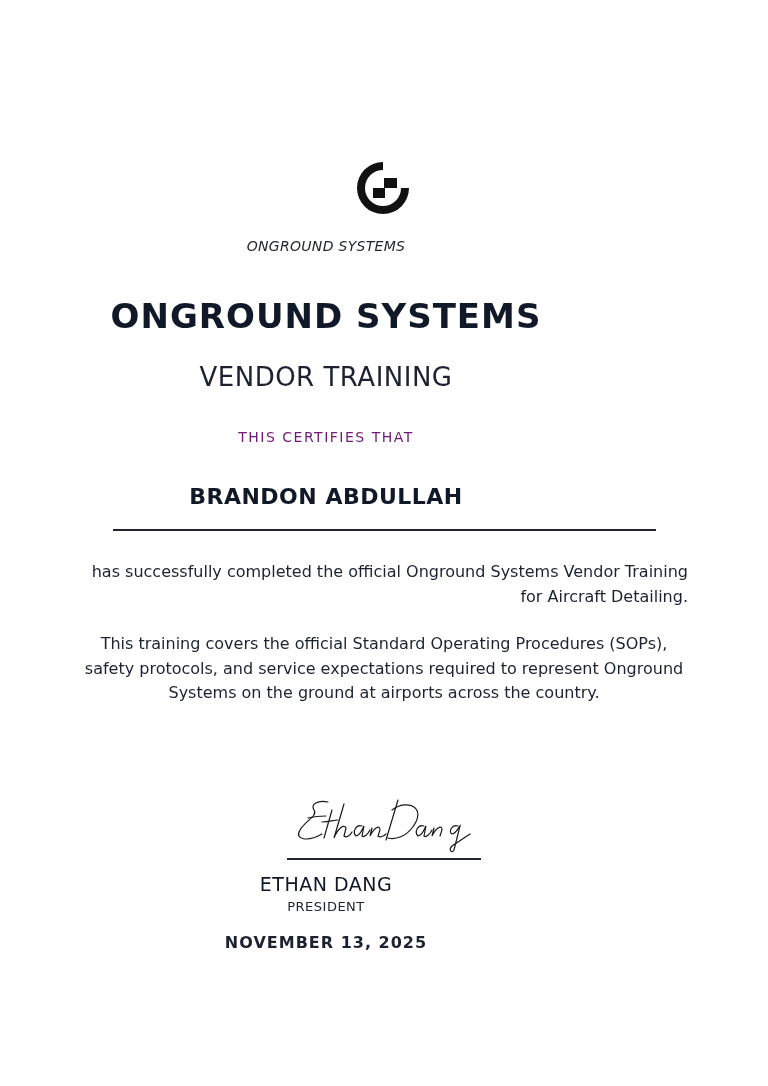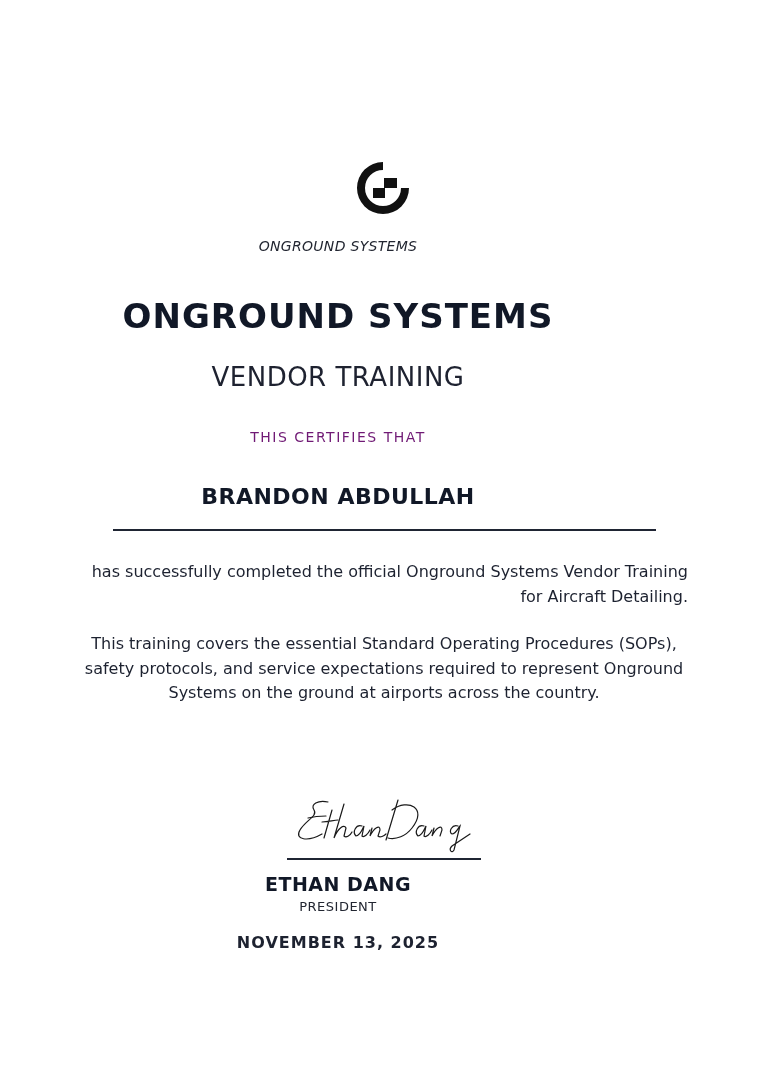--- a/index.html
+++ b/index.html
@@ -1,32 +1,32 @@
 <!DOCTYPE html>
 <html><head>
   <meta charset="utf-8">
   <style>
     html, body { margin: 0; padding: 0; background: #ffffff; }
     body { width: 768px; height: 1086px; position: relative; overflow: hidden;
            font-family: "DejaVu Sans", "Liberation Sans", sans-serif; color: #141a28; }
-    .abs { position: absolute; left: 12px; width: 652px; text-align: center; }
+    .abs { position: absolute; left: 0; width: 652px; text-align: center; }
     .logo { position: absolute; left: 351px; top: 156px; width: 64px; height: 64px; }
     .brand-small { top: 238px; font-size: 14px; font-style: italic; letter-spacing: 0.3px; color: #222631; }
     .title { top: 296px; font-size: 34px; font-weight: bold; letter-spacing: 1px; color: #111827; }
     .subtitle { top: 362px; font-size: 26px; letter-spacing: 0.5px; color: #1e2230; }
     .certifies { top: 429px; font-size: 14px; letter-spacing: 1.5px; color: #701a75; }
     .recipient { top: 484px; font-size: 22px; font-weight: bold; letter-spacing: 0.5px; color: #111827; }
     .rule { position: absolute; height: 2px; background: #1f2533; }
     .rule.name { left: 113px; top: 529px; width: 543px; }
     .body-text { font-size: 16px; line-height: 24.5px; color: #1d2230; }
     .p1 { top: 560px; left: 80px; width: 608px; text-align: right; }
     .p2 { top: 632px; left: 80px; width: 608px; }
     .sig { position: absolute; left: 288px; top: 790px; width: 190px; height: 65px; }
     .rule.sign { left: 287px; top: 858px; width: 194px; }
-    .signer { top: 873px; font-size: 19px; font-weight: bold; letter-spacing: 0.5px; color: #111827; }
+    .signer { top: 873px; font-size: 19px; font-weight: normal; letter-spacing: 0.5px; color: #111827; }
     .role { top: 899px; font-size: 13px; letter-spacing: 0.5px; color: #222631; text-align: center; }
     .date { top: 933px; font-size: 16px; font-weight: bold; letter-spacing: 1px; color: #1d2230; }
   </style>
 </head>
 <body>
 
 <div>
 
   <svg class="logo" viewBox="0 0 64 64">
     <path d="M32 6 A26 26 0 1 0 58 32 L50 32 A18 18 0 1 1 32 14 Z" fill="#111111"></path>
@@ -35,21 +35,21 @@
   </svg>
 
   <div class="abs brand-small">ONGROUND SYSTEMS</div>
   <div class="abs title">ONGROUND SYSTEMS</div>
   <div class="abs subtitle">VENDOR TRAINING</div>
   <div class="abs certifies">THIS CERTIFIES THAT</div>
   <div class="abs recipient">BRANDON ABDULLAH</div>
   <div class="rule name"></div>
 
   <div class="abs body-text p1">has successfully completed the official Onground Systems Vendor Training for Aircraft Detailing.</div>
-  <div class="abs body-text p2">This training covers the essential Standard Operating Procedures (SOPs), safety protocols, and service expectations required to represent Onground Systems on the ground at airports across the country.</div>
+  <div class="abs body-text p2">This training covers the official Standard Operating Procedures (SOPs), safety protocols, and service expectations required to represent Onground Systems on the ground at airports across the country.</div>
 
   <svg class="sig" viewBox="0 0 190 65">
     <g fill="none" stroke="#1a1a1a" stroke-width="1.2" stroke-linecap="round">
       <path d="M40 12 C30 10 22 14 26 20 C30 26 18 30 12 40 C6 50 20 52 34 44"></path>
       <path d="M20 28 C28 26 34 26 38 26"></path>
       <path d="M44 20 L36 48 M34 32 C40 32 46 30 50 30"></path>
       <path d="M56 14 L46 48 C50 38 56 34 58 38 L56 46 C58 48 62 46 64 42"></path>
       <path d="M74 36 C68 34 64 42 68 46 C72 46 74 40 76 36 L74 46 C76 48 80 44 82 40"></path>
       <path d="M84 38 L82 46 C86 38 92 34 92 40 L90 46 C92 48 96 46 98 44"></path>
       <path d="M110 10 L98 50 M104 20 C120 8 140 18 124 38 C118 46 108 50 100 48"></path>

